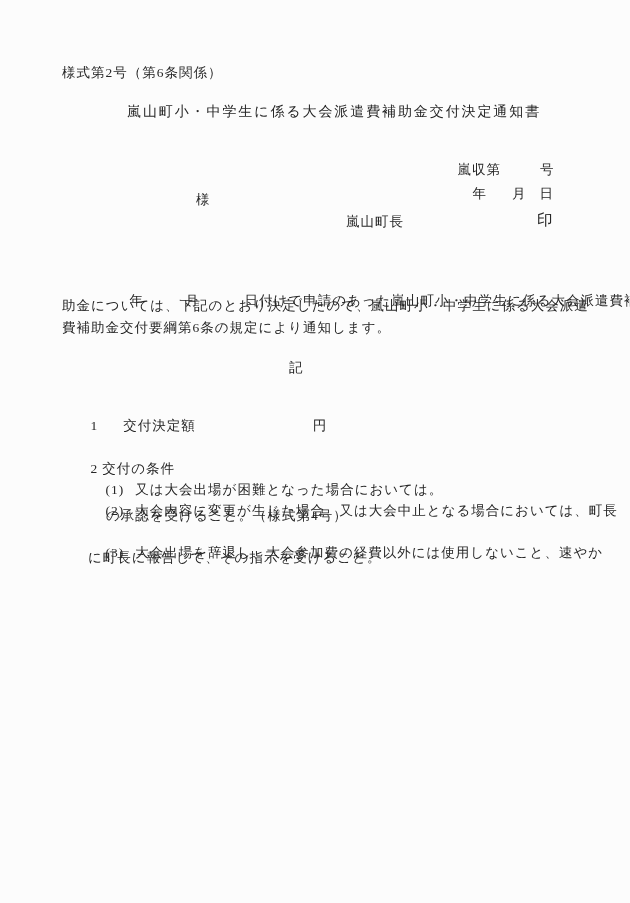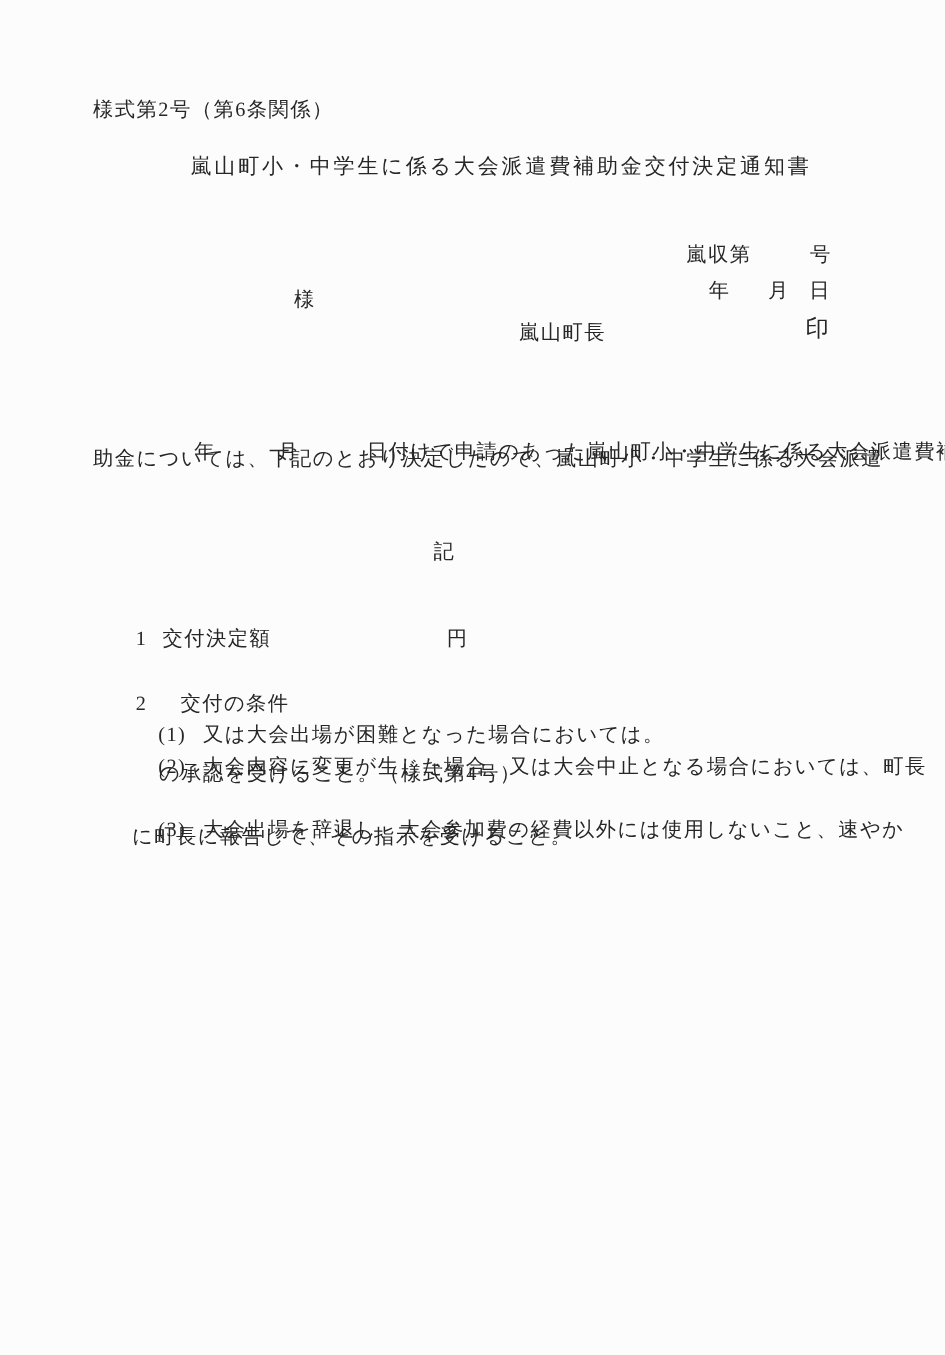--- a/index.html
+++ b/index.html
@@ -37,24 +37,24 @@
   
   .para-1 { left: 62px; top: 277px; }
   .para-1 .blank-year  { margin-left: 50px; }
   .para-1 .blank-month { margin-left: 41px; }
   .para-1 .rest        { margin-left: 45px; }
   .para-2 { left: 62px; top: 298px; }
   .para-3 { left: 62px; top: 320px; }
   
   .record-marker { left: 289px; top: 360px; }
   .item-1 { left: 73px; top: 402px; }
-  .item-1 .label { margin-left: 10px; }
+  .item-1 .label { margin-left: 25px; }
   .item-1 .unit  { margin-left: 117px; }
   .item-2 { left: 73px; top: 445px; }
-  .item-2 .label { margin-left: 22px; }
+  .item-2 .label { margin-left: 4px; }
   .cond-1  { left: 88px;  top: 466px; }
   .cond-2  { left: 88px;  top: 487px; }
   .cond-2b { left: 106px; top: 508px; }
   .cond-3  { left: 88px;  top: 529px; }
   .cond-3b { left: 88px; top: 550px; }
   .cond-text { margin-left: 11px; }
 </style>
 </head>
 <body>
 
@@ -77,20 +77,21 @@
   <div class="line issuer-line">嵐山町長</div>
 
   <div class="line seal">印</div>
 
   <div class="line para-1">
     <span class="blank-year">年</span><span class="blank-month">月</span><span class="rest">日付けで申請のあった嵐山町小・中学生に係る大会派遣費補</span>
   </div>
 
   <div class="line para-2">助金については、下記のとおり決定したので、嵐山町小・中学生に係る大会派遣</div>
 
+  <div class="line para-3">費補助金交付要綱第6条の規定により通知します。</div>
 
   <div class="line record-marker">記</div>
 
   <div class="line item-1">
     <span>1</span><span class="label">交付決定額</span><span class="unit">円</span>
   </div>
 
   <div class="line item-2">
     <span>2</span><span class="label">交付の条件</span>
   </div>

